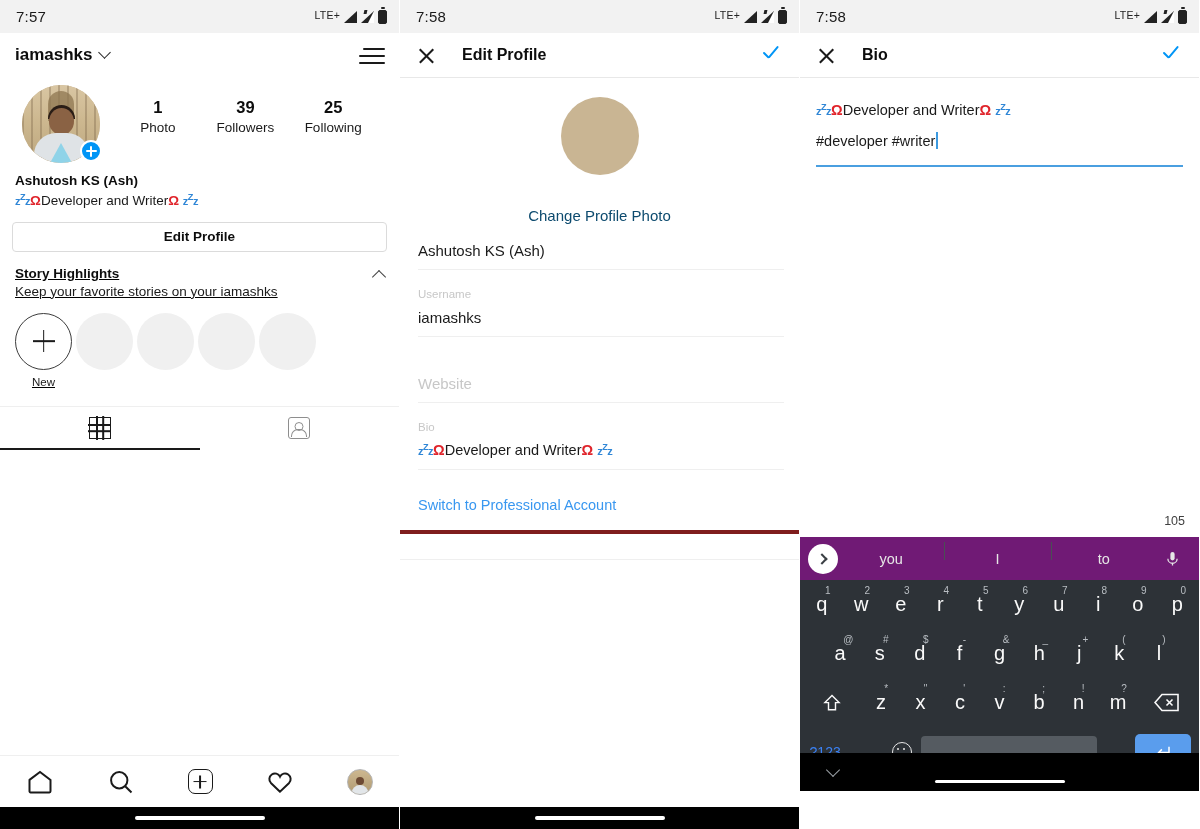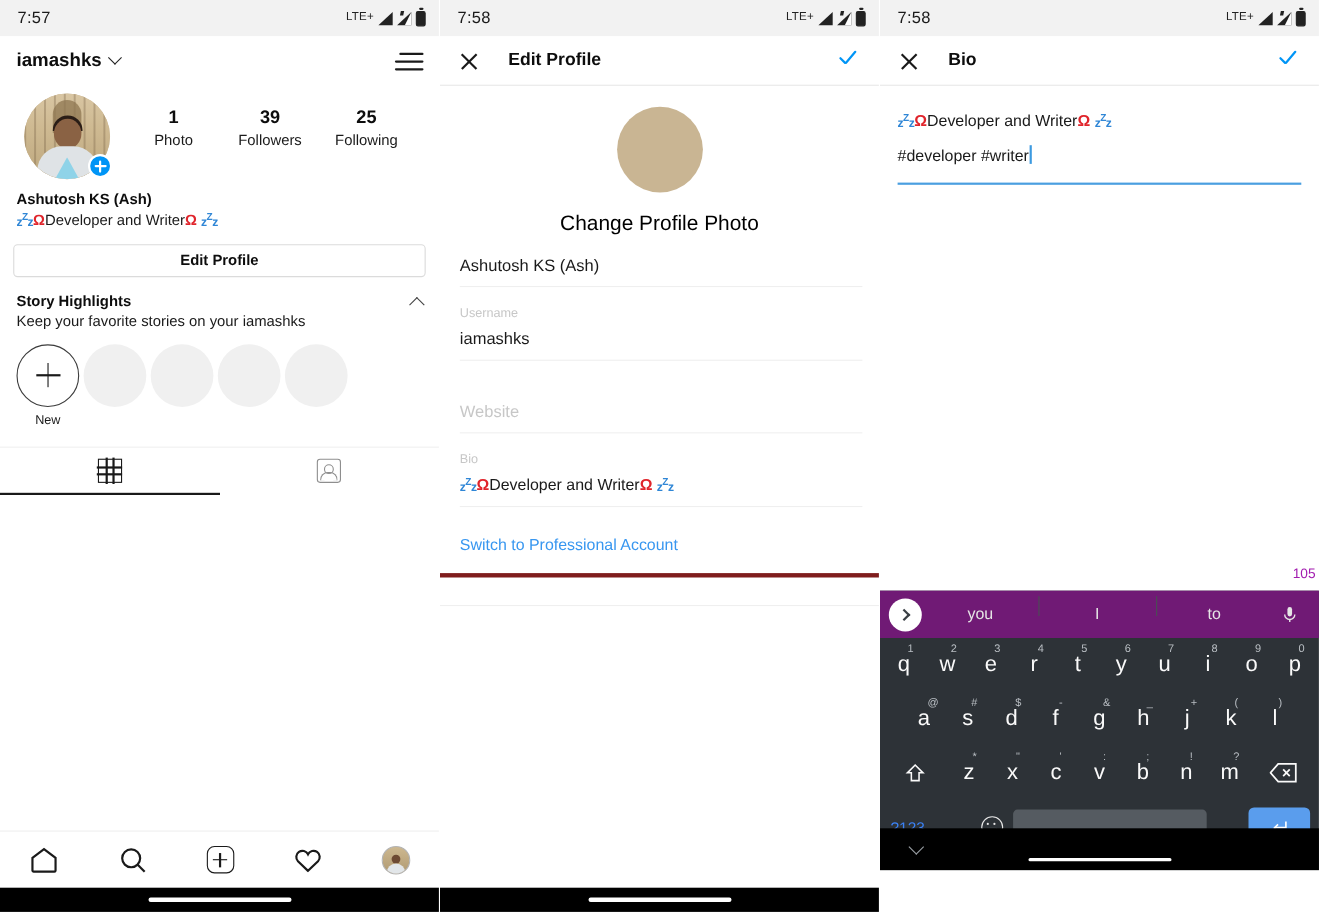--- a/index.html
+++ b/index.html
@@ -92,21 +92,21 @@
   .bio-block { padding: 10px 16px 0 15px; }
   .display-name { font-size: 13.5px; font-weight: bold; color: #0d0d0d; }
   .bio-line { font-size: 13.5px; color: #1a1a1a; margin-top: 4px; white-space: nowrap; }
 
   .edit-profile-btn {
     margin: 14px 12px 0 12px; height: 30px; border: 1px solid #dbdbdb; border-radius: 4px;
     display: flex; align-items: center; justify-content: center;
     font-size: 13.5px; font-weight: bold; color: #0d0d0d; background:#fff;
   }
 
-  .highlights { padding: 14px 15px 0 15px; }
+  .highlights { padding: 14px 15px 0 15px; text-decoration: underline; }
   .hl-head { display: flex; align-items: flex-start; justify-content: space-between; }
   .hl-title { font-size: 13.5px; font-weight: bold; color: #0d0d0d; }
   .hl-sub { font-size: 13.5px; color: #1a1a1a; margin-top: 3px; }
   .chev-up { width: 10px; height: 10px; border-left: 1.6px solid #444; border-top: 1.6px solid #444;
              transform: rotate(45deg); margin-top: 6px; }
   .hl-row { display: flex; gap: 4px; margin-top: 14px; }
   .hl-item { width: 57px; text-align: center; }
   .hl-circle { width: 57px; height: 57px; border-radius: 50%; background: #f0f0f0; }
   .hl-circle.newc { background: #fff; border: 1.3px solid #3c3c3c; position: relative; }
   .hl-circle.newc:before { content:""; position:absolute; top:50%; left:50%; width:22px; height:1.7px;
@@ -157,21 +157,21 @@
   .x-ic:after  { transform: rotate(-45deg); }
   .appbar-title { font-size: 16px; font-weight: bold; color: #0d0d0d; margin-left: 26px; }
   .check-ic { margin-left: auto; width: 22px; height: 22px; position: relative; }
   .check-ic:before { content:""; position:absolute; left:2px; top:10px; width:8px; height:2.4px; background:#0095f6;
                      transform: rotate(45deg); border-radius:1px; }
   .check-ic:after  { content:""; position:absolute; left:6px; top:7px; width:15px; height:2.4px; background:#0095f6;
                      transform: rotate(-50deg); border-radius:1px; }
 
   .ep-photo-zone { display:flex; flex-direction: column; align-items:center; padding-top: 19px; }
   .ep-avatar { width: 78px; height: 78px; border-radius: 50%; overflow:hidden; position: relative; background:#c9b593; }
-  .change-photo { margin-top: 18px; font-size: 19px; color: #000000; }
+  .change-photo { margin-top: 32px; font-size: 15px; color: #0c4a6e; }
 
   .fields { padding: 18px 15px 0 18px; }
   .field { padding-bottom: 8px; border-bottom: 1px solid #efefef; margin-bottom: 18px; }
   .field-label { font-size: 11.5px; color: #c7c7c7; margin-bottom: 9px; }
   .field-value { font-size: 15px; color: #1a1a1a; min-height: 19px; }
   .field-value.placeholder { color: #c7c7c7; }
   .field.website { padding-top: 20px; }
   .field.website .field-value { font-size: 15px; }
   .field.bio { margin-bottom: 0; }
   .bio-emoji-line { font-size: 14.5px; white-space: nowrap; }
@@ -180,21 +180,21 @@
   .pro-link span { font-size: 14.5px; color: #3897f0; }
   .pro-spacer { height: 26px; border-bottom: 1px solid #efefef; }
 
   
   .bio-edit-area { padding: 14px 16px 0 16px; }
   .bio-edit-field { border-bottom: 2px solid #4a9fe0; padding-bottom: 9px; }
   .bio-edit-line { font-size: 14.5px; color: #1a1a1a; line-height: 30px; white-space: nowrap; }
   .bio-edit-line.second { color: #1a1a1a; }
   .caret { display:inline-block; width: 1.6px; height: 17px; background: #3c9ae0;
            vertical-align: -3px; margin-left: 1px; }
-  .char-count { position: absolute; right: 3px; top: 514px; font-size: 12.5px; color: #a21caf; }
+  .char-count { position: absolute; right: 14px; top: 514px; font-size: 12.5px; color: #404040; }
 
   
   .keyboard { position: absolute; left:0; right:0; top: 537px; bottom: 38px; background: #2d3237; }
   .sugg-strip { height: 43px; display: flex; align-items: center; background: #701a75; }
   .sugg-arrow { width: 30px; height: 30px; border-radius: 50%; background:#fff; margin-left: 8px;
                 display:flex; align-items:center; justify-content:center; flex:0 0 auto; }
   .sugg-arrow i { width: 8px; height: 8px; border-right: 2px solid #3a3f44; border-top: 2px solid #3a3f44;
                   transform: rotate(45deg); margin-left: -3px; }
   .sugg-items { display: flex; flex: 1; align-items: center; }
   .sugg { flex: 1; text-align: center; color: #e6e6e6; font-size: 14.5px; position: relative; }

